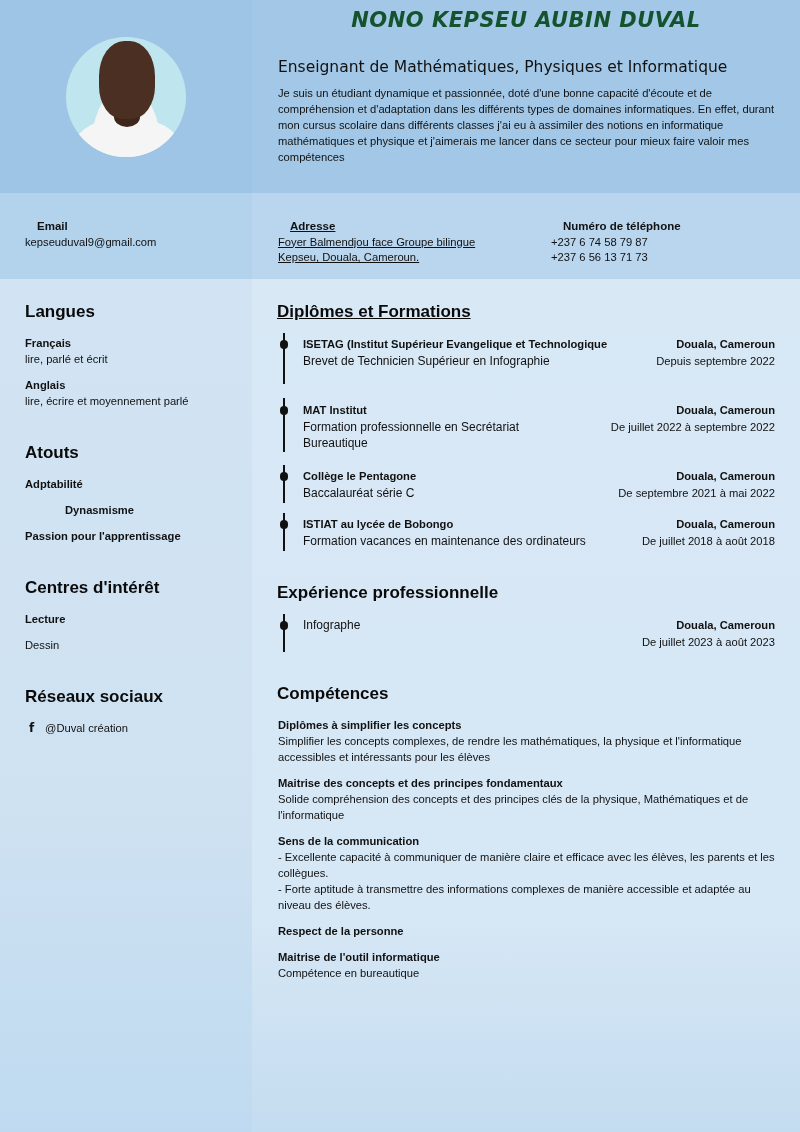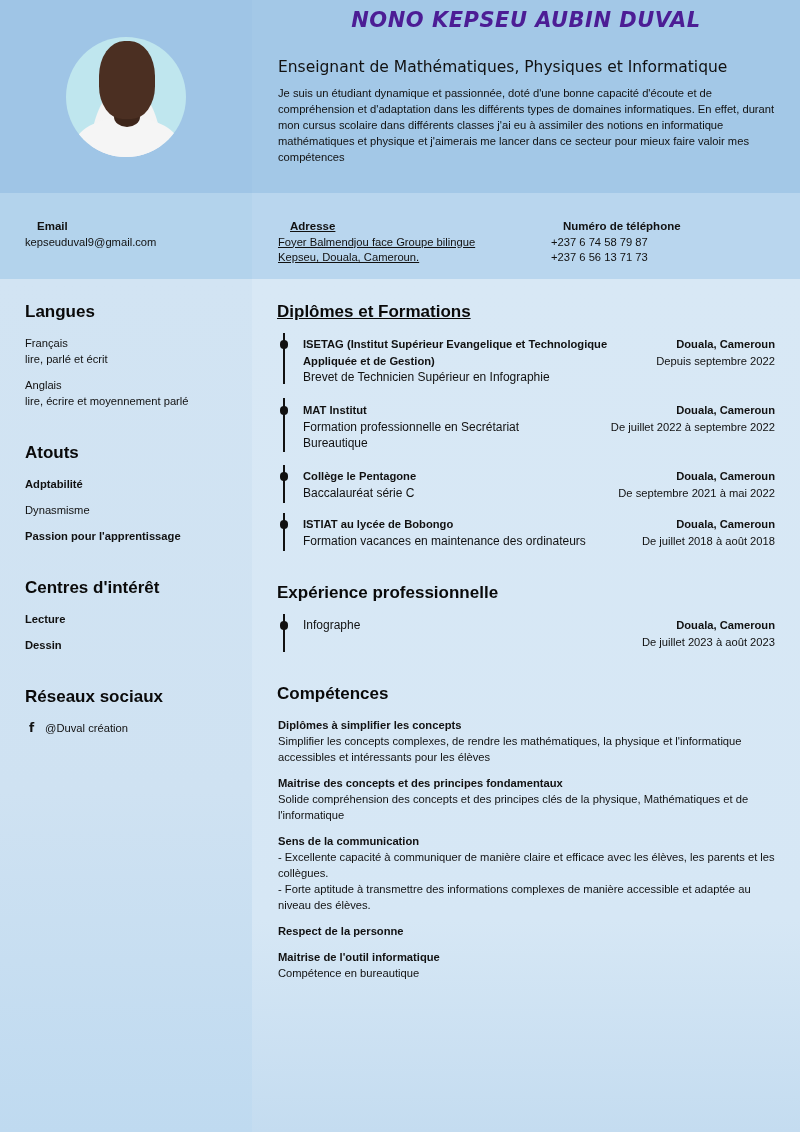--- a/index.html
+++ b/index.html
@@ -30,21 +30,21 @@
     position: absolute; left: 8px; top: 80px; width: 106px; height: 60px;
     background: #f5f5f5; border-radius: 50% 50% 0 0;
   }
   .photo .neck {
     position: absolute; left: 48px; top: 70px; width: 26px; height: 20px;
     background: #3e261b; border-radius: 0 0 50% 50%;
   }
   .name {
     position: absolute; left: 252px; top: 8px; width: 548px; text-align: center;
     font-family: "DejaVu Sans", sans-serif; font-weight: bold; font-style: italic;
-    font-size: 21px; color: #4c1d95; letter-spacing: 0.5px;
+    font-size: 21px; color: #14532d; letter-spacing: 0.5px;
   }
   .job-title {
     position: absolute; left: 278px; top: 58px; font-family: "DejaVu Sans", sans-serif;
     font-size: 15.5px; color: #111;
   }
   .summary {
     position: absolute; left: 278px; top: 85px; width: 500px;
     font-size: 11.2px; line-height: 16px; color: #111;
   }
 
@@ -64,21 +64,21 @@
     background: linear-gradient(#d8e8f5, #d6e7f5 75%, #c4dcf0);
   }
   .sec-title {
     position: absolute; font-weight: bold; font-size: 17px; color: #0a0a0a;
   }
   .sec-title .hl {
     position: absolute; left: 5px; bottom: -6px; height: 9px; background: #b7d4ee; z-index: -1;
   }
   .sec-title span.t { position: relative; z-index: 1; }
   .side-text { position: absolute; left: 25px; font-size: 11.2px; line-height: 15.5px; }
-  .side-text .b { font-weight: normal; }
+  .side-text .b { font-weight: bold; }
 
   
   .tl { position: absolute; left: 278px; width: 500px; }
   .tl-line { position: absolute; left: 5px; width: 1.5px; background: #111; }
   .tl-dot { position: absolute; left: 1.5px; width: 8.5px; height: 8.5px; border-radius: 50%; background: #111; }
   .tl-item { position: absolute; left: 25px; width: 472px; font-size: 11.2px; line-height: 16.5px; }
   .tl-item .inst { font-weight: bold; font-size: 11.2px; }
   .tl-item .desc { font-size: 12px; }
   .tl-item .right { position: absolute; right: 0; top: 0; text-align: right; }
   .tl-item .right .loc { font-weight: bold; }
@@ -137,50 +137,49 @@
   <div class="side-text" style="top:378px;">
     <div class="b">Anglais</div>
     <div>lire, écrire et moyennement parlé</div>
   </div>
 
   <div class="sec-title" style="left:25px; top:443px;">
     <div class="hl" style="width:38px;"></div>
     <span class="t">Atouts</span>
   </div>
   <div class="side-text b" style="top:477px; font-weight:bold;">Adptabilité</div>
-  <div class="side-text b" style="top:503px; font-weight:normal;">Dynasmisme</div>
+  <div class="side-text b" style="top:503px; font-weight:bold;margin-left:40px;">Dynasmisme</div>
   <div class="side-text b" style="top:529px; font-weight:bold;">Passion pour l'apprentissage</div>
 
   <div class="sec-title" style="left:25px; top:578px;">
     <div class="hl" style="width:97px;"></div>
     <span class="t">Centres d'intérêt</span>
   </div>
   <div class="side-text" style="top:612px; font-weight:bold;">Lecture</div>
-  <div class="side-text" style="top:638px; font-weight:bold;">Dessin</div>
+  <div class="side-text" style="top:638px; font-weight:normal;">Dessin</div>
 
   <div class="sec-title" style="left:25px; top:687px;">
     <div class="hl" style="width:97px;"></div>
     <span class="t">Réseaux sociaux</span>
   </div>
   <div class="side-text" style="top:721px; left:29px;">
     <span class="fb-icon">f</span>
     <span style="margin-left:3px;">@Duval création</span>
   </div>
 
   <div class="sec-title" style="left:277px; top:302px;text-decoration:underline;">
     <div class="hl" style="width:138px;"></div>
     <span class="t">Diplômes et Formations</span>
   </div>
 
   <div class="tl" style="top:0;">
     <div class="tl-line" style="top:333px; height:51px;"></div>
     <div class="tl-dot" style="top:340px;"></div>
     <div class="tl-item" style="top:336px;">
       <div class="inst">ISETAG (Institut Supérieur Evangelique et Technologique</div>
-      <div class="inst">Appliquée et de Gestion)</div>
       <div class="desc">Brevet de Technicien Supérieur en Infographie</div>
       <div class="right">
         <div class="loc">Douala, Cameroun</div>
         <div>Depuis septembre 2022</div>
       </div>
     </div>
 
     <div class="tl-line" style="top:398px; height:54px;"></div>
     <div class="tl-dot" style="top:406px;"></div>
     <div class="tl-item" style="top:402px;">

